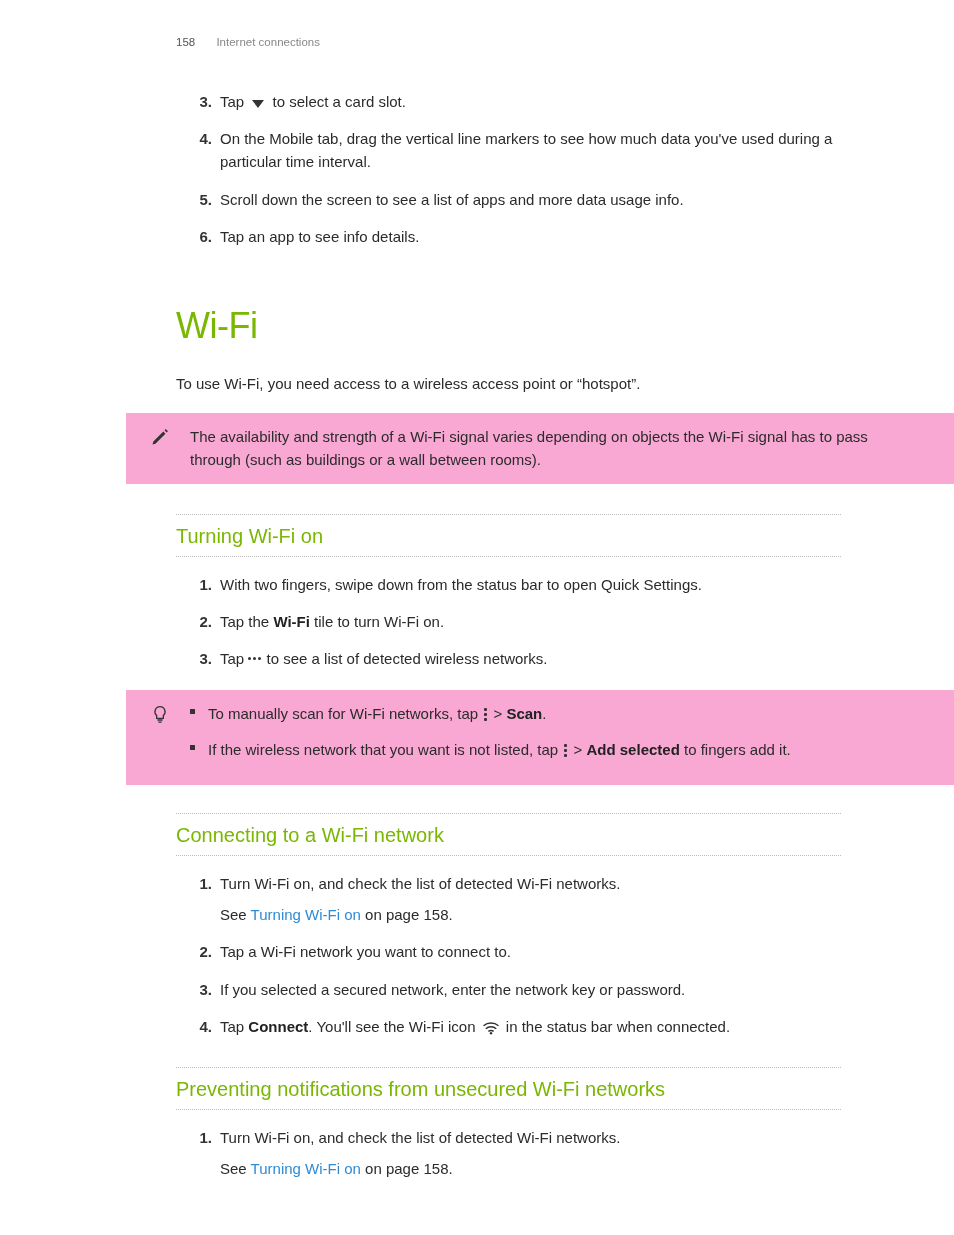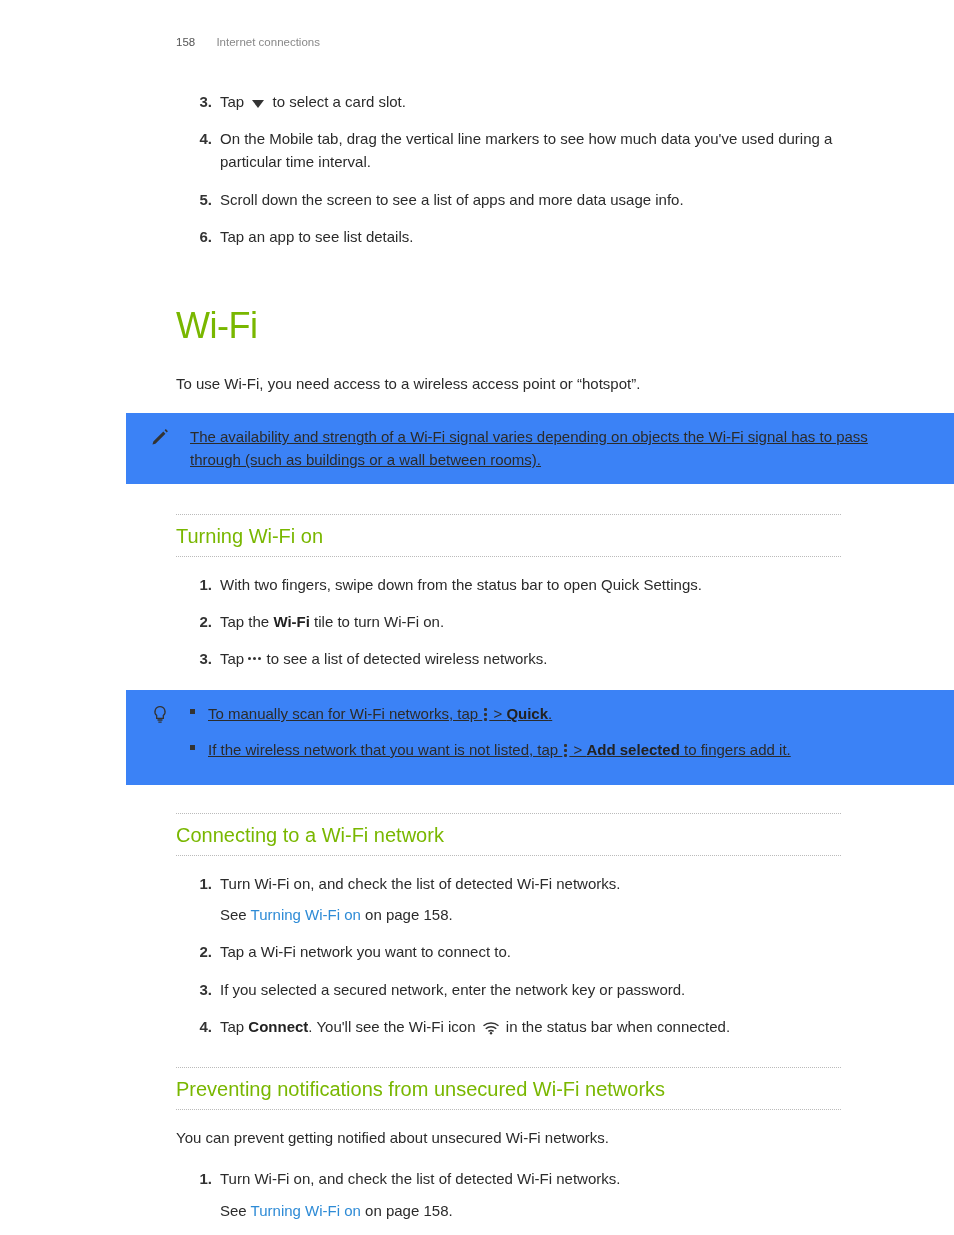--- a/index.html
+++ b/index.html
@@ -63,26 +63,25 @@
     color: #79b700;
     font-weight: 400;
     font-size: 36px;
     margin: 36px 0 18px 0;
     letter-spacing: -0.5px;
   }
   p.body {
     margin: 10px 0 18px 0;
   }
   .callout {
-    background: #3b82f6;
+    background: #f9a8d4;
     margin: 0 -113px 30px -50px;
     padding: 12px 73px 12px 64px;
     position: relative;
     line-height: 1.55;
-    text-decoration: underline;
   }
   .callout .co-icon {
     position: absolute;
     left: 24px;
     top: 14px;
     width: 22px;
   }
   .co-icon svg { display: block; }
   h2.sub {
     color: #79b700;
@@ -167,21 +166,21 @@
     <li>
       <span class="num">4.</span>
       <span>On the Mobile tab, drag the vertical line markers to see how much data you've used during a particular time interval.</span>
     </li>
     <li>
       <span class="num">5.</span>
       <span>Scroll down the screen to see a list of apps and more data usage info.</span>
     </li>
     <li>
       <span class="num">6.</span>
-      <span>Tap an app to see list details.</span>
+      <span>Tap an app to see info details.</span>
     </li>
   </ol>
 
   <h1 class="main">Wi-Fi</h1>
 
   <p class="body">To use Wi-Fi, you need access to a wireless access point or “hotspot”.</p>
 
   <div class="callout">
     <span class="co-icon">
       <svg viewBox="0 0 24 24" width="20" height="20">
@@ -211,21 +210,21 @@
 
   <div class="callout" style="margin-top:6px; margin-bottom:28px;">
     <span class="co-icon">
       <svg viewBox="0 0 24 24" width="20" height="22">
           <path fill="none" stroke="#333" stroke-width="1.6" d="M12 2a6 6 0 0 0-4 10.5V16h8v-3.5A6 6 0 0 0 12 2z"></path>
           <path stroke="#333" stroke-width="1.6" d="M9 18h6M10 20.5h4"></path>
         </svg>
     </span>
     <ul class="tips-list">
       <li>
-        <span>To manually scan for Wi-Fi networks, tap </span><span class="vmenu-icon"></span><span> &gt; </span><span class="bold">Quick</span><span>.</span>
+        <span>To manually scan for Wi-Fi networks, tap </span><span class="vmenu-icon"></span><span> &gt; </span><span class="bold">Scan</span><span>.</span>
       </li>
       <li>
         <span>If the wireless network that you want is not listed, tap </span><span class="vmenu-icon"></span><span> &gt; </span><span class="bold">Add selected</span><span> to fingers add it.</span>
       </li>
     </ul>
   </div>
 
   <h2 class="sub">Connecting to a Wi-Fi network</h2>
   <div class="dotted-under"></div>
 
@@ -252,21 +251,20 @@
             <circle cx="12" cy="16" r="1.6" fill="#333"></circle>
           </svg></span><span> in the status bar when connected.</span>
     </li>
   </ol>
 
   <div style="height:12px"></div>
 
   <h2 class="sub">Preventing notifications from unsecured Wi-Fi networks</h2>
   <div class="dotted-under"></div>
 
-  <p class="body" style="margin-top:0">You can prevent getting notified about unsecured Wi-Fi networks.</p>
 
   <ol class="steps">
     <li>
       <span class="num">1.</span>
       <span>Turn Wi-Fi on, and check the list of detected Wi-Fi networks.</span>
       <span class="sub">
         <span>See </span><span class="link">Turning Wi-Fi on</span><span> on page 158.</span>
       </span>
     </li>
 

